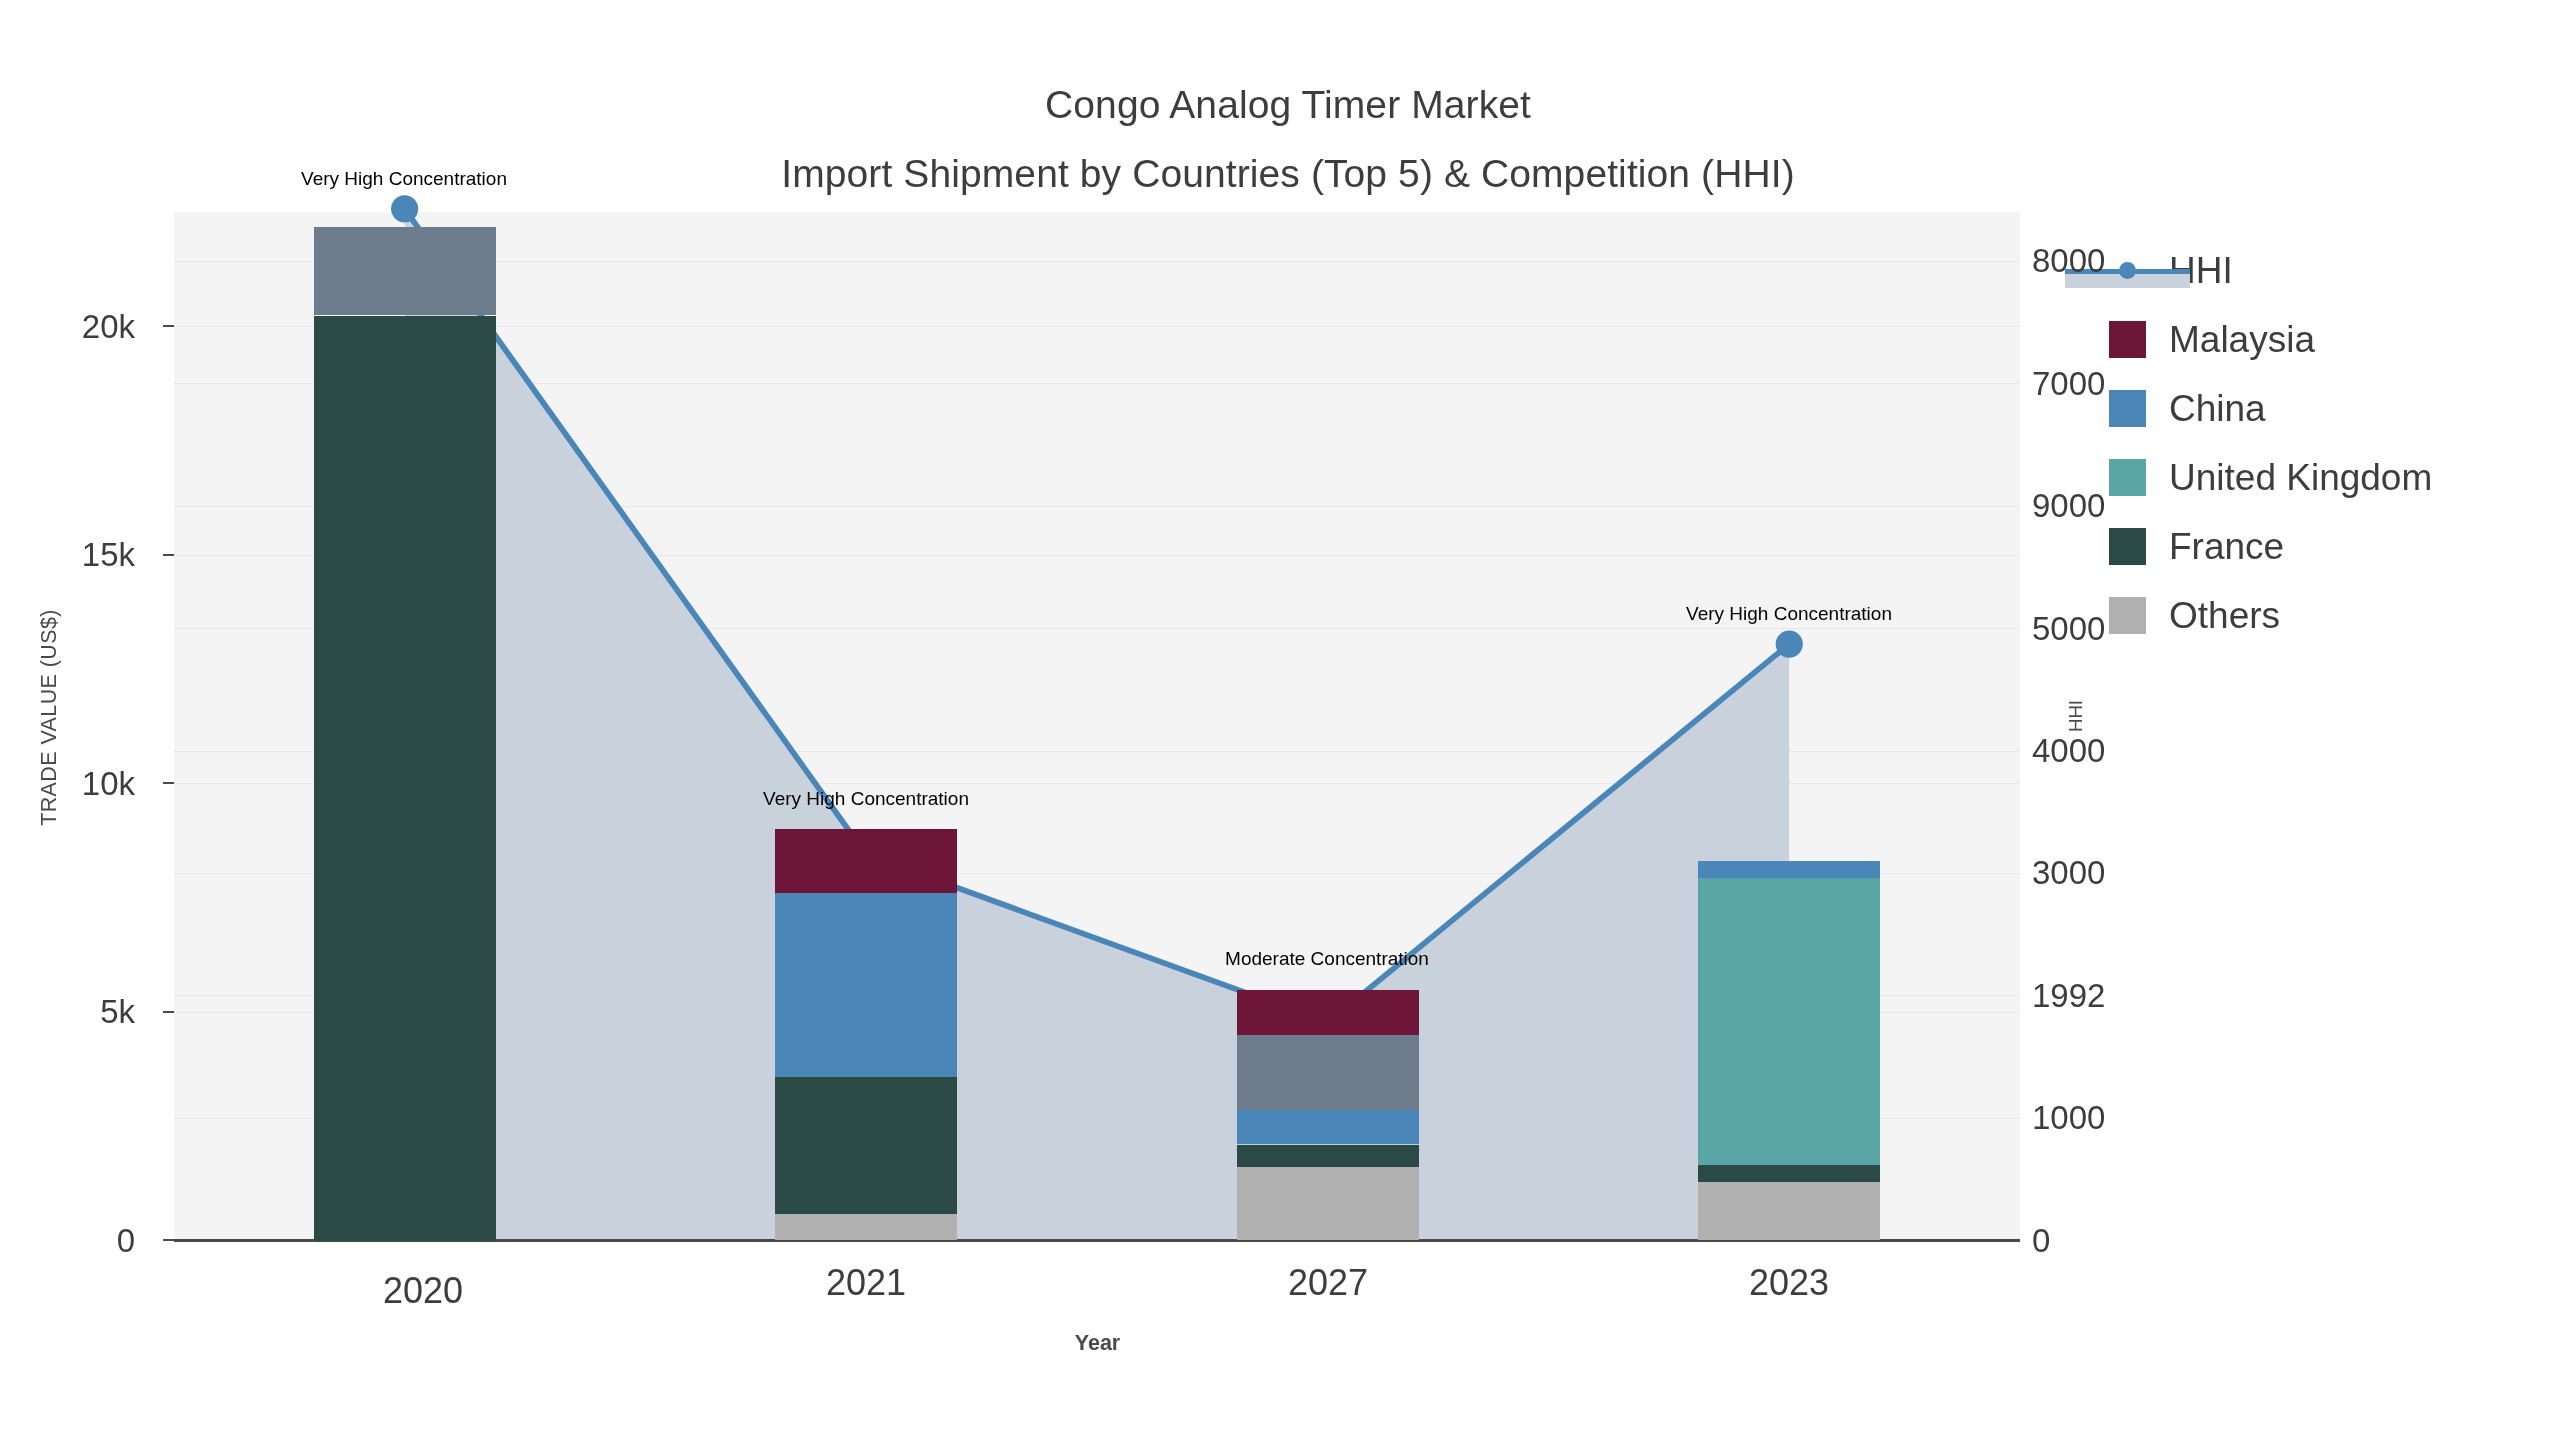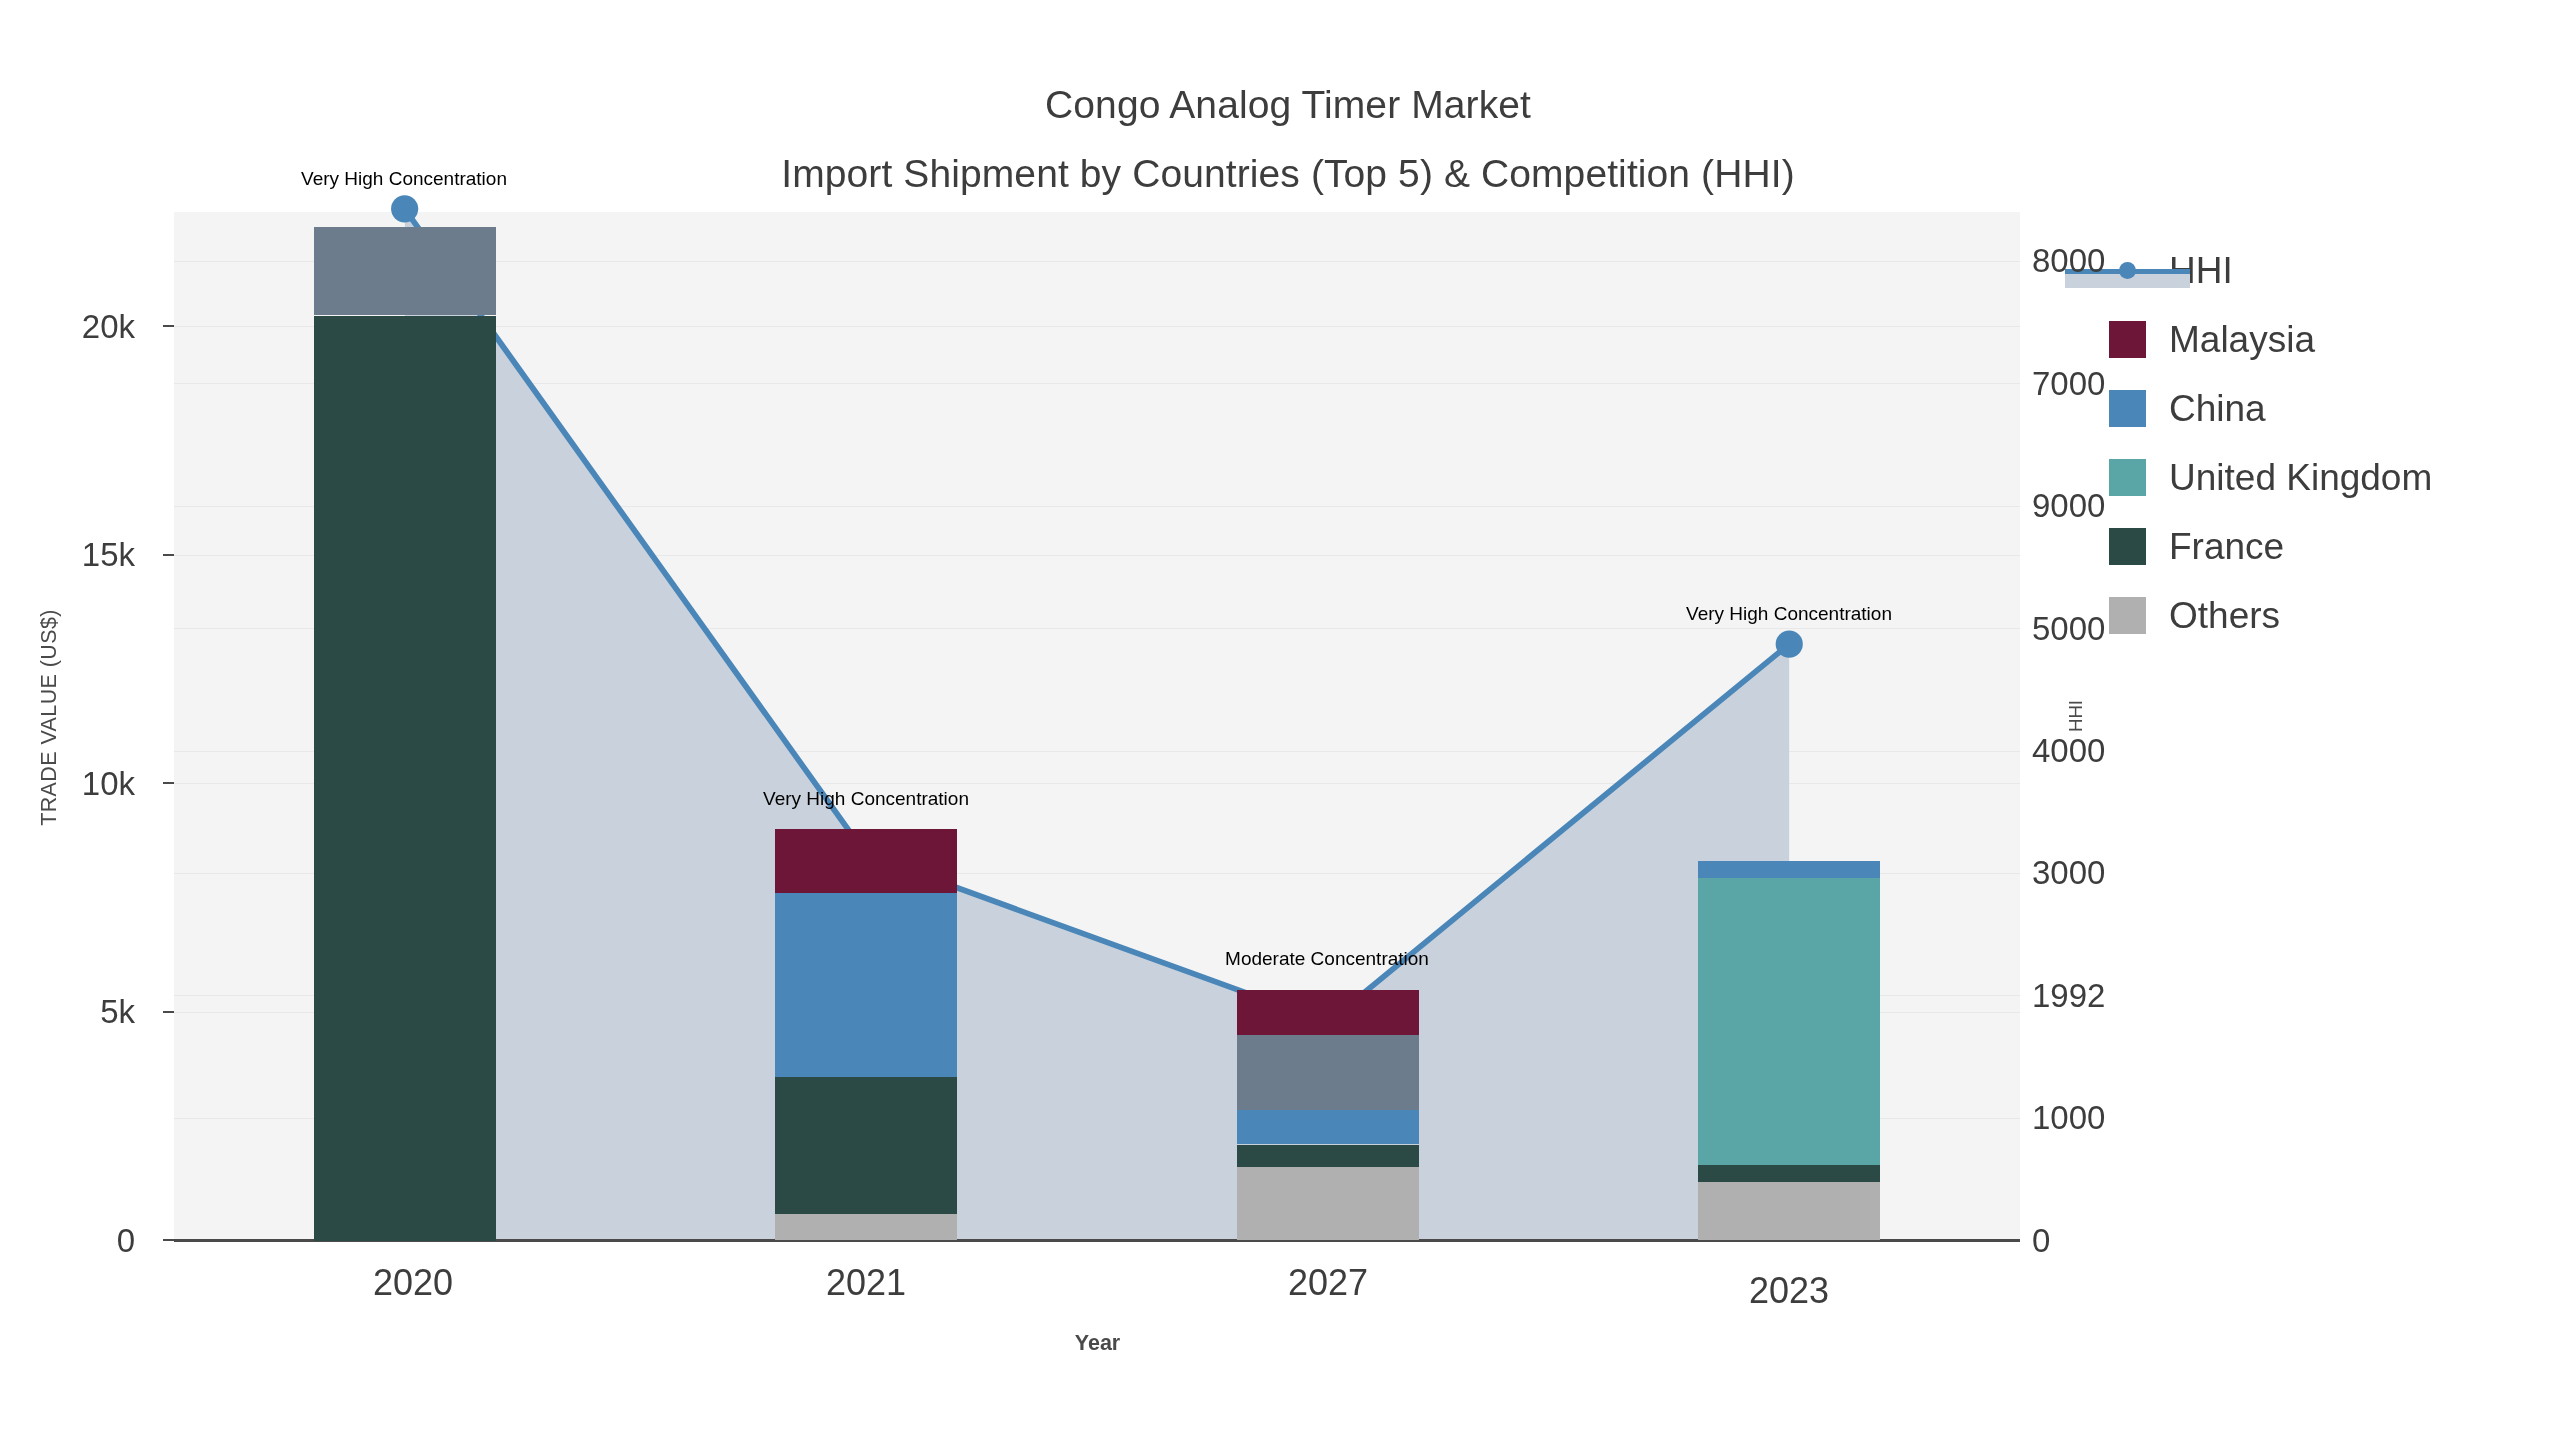--- a/index.html
+++ b/index.html
@@ -176,24 +176,24 @@
     <div class="ytick-left-mark" style="top: 325px;"></div>
     <div class="ytick-right" style="top: 1224px;">0</div>
     <div class="ytick-right" style="top: 1101px;">1000</div>
     <div class="ytick-right" style="top: 979px;">1992</div>
     <div class="ytick-right" style="top: 856px;">3000</div>
     <div class="ytick-right" style="top: 734px;">4000</div>
     <div class="ytick-right" style="top: 612px;">5000</div>
     <div class="ytick-right" style="top: 489px;">9000</div>
     <div class="ytick-right" style="top: 367px;">7000</div>
     <div class="ytick-right" style="top: 244px;">8000</div>
-    <div class="xtick" style="left: 270px;">2020</div>
+    <div class="xtick" style="left: 280px; margin-top: 8px;">2020</div>
     <div class="xtick" style="left: 723px;">2021</div>
     <div class="xtick" style="left: 1185px;">2027</div>
-    <div class="xtick" style="left: 1646px; margin-top: 8px;">2023</div>
+    <div class="xtick" style="left: 1646px;">2023</div>
     <div class="bar-seg" style="left: 314px; width: 182px; top: 316px; height: 925px; background: rgb(44, 74, 69);"></div>
     <div class="bar-seg" style="left: 314px; width: 182px; top: 227px; height: 88px; background: rgb(109, 124, 140);"></div>
     <div class="bar-seg" style="left: 775px; width: 182px; top: 1214px; height: 26px; background: rgb(176, 176, 176);"></div>
     <div class="bar-seg" style="left: 775px; width: 182px; top: 1077px; height: 137px; background: rgb(44, 74, 69);"></div>
     <div class="bar-seg" style="left: 775px; width: 182px; top: 893px; height: 184px; background: rgb(74, 134, 184);"></div>
     <div class="bar-seg" style="left: 775px; width: 182px; top: 829px; height: 64px; background: rgb(109, 22, 56);"></div>
     <div class="bar-seg" style="left: 1237px; width: 182px; top: 1167px; height: 73px; background: rgb(176, 176, 176);"></div>
     <div class="bar-seg" style="left: 1237px; width: 182px; top: 1145px; height: 22.4px; background: rgb(44, 74, 69);"></div>
     <div class="bar-seg" style="left: 1237px; width: 182px; top: 1110px; height: 34px; background: rgb(74, 134, 184);"></div>
     <div class="bar-seg" style="left: 1237px; width: 182px; top: 1035px; height: 75px; background: rgb(109, 124, 140);"></div>

